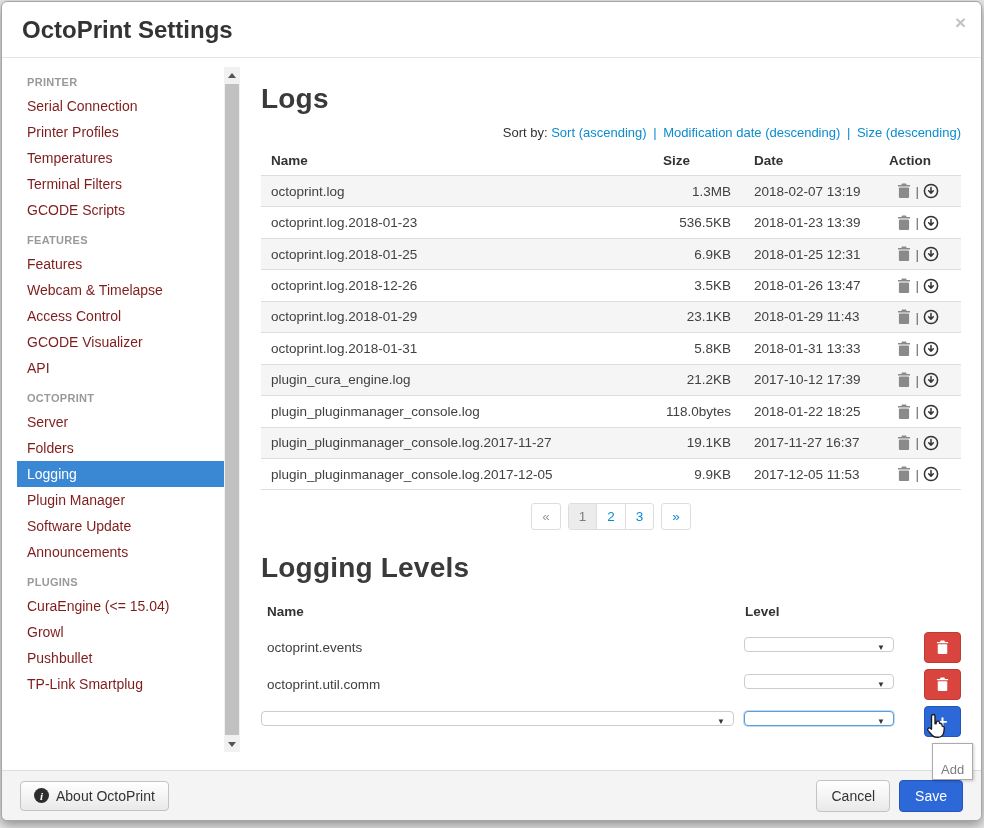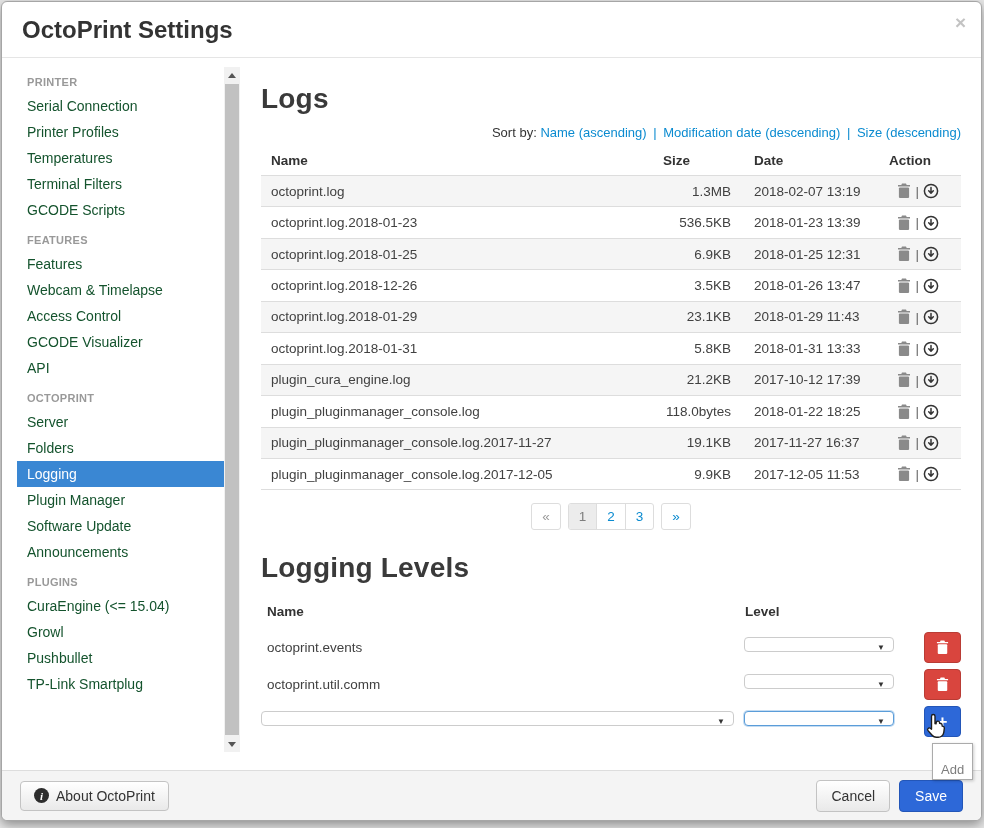--- a/index.html
+++ b/index.html
@@ -13,21 +13,21 @@
   .modal-title { font-size:24px; font-weight:bold; color:#333; }
   .close-x { position:absolute; right:15px; top:11px; color:#c3c3c3; font-size:19px; font-weight:bold; cursor:pointer; line-height:1; }
 
   
   .modal-body { position:absolute; top:57px; bottom:51px; left:0; right:0; display:flex; overflow:hidden; }
 
   
   .sidebar { width:240px; flex:none; position:relative; }
   .nav { padding:6px 0 0 15px; width:223px; }
   .nav-heading { font-size:11px; font-weight:bold; color:#999; padding:11px 10px 5px; letter-spacing:.3px; }
-  .nav-item { display:block; font-size:14px; color:#14532d; padding:4px 10px; line-height:18px; text-decoration:none; cursor:pointer; }
+  .nav-item { display:block; font-size:14px; color:#7f1d1d; padding:4px 10px; line-height:18px; text-decoration:none; cursor:pointer; }
   .nav-item.active { background:#3a87d3; color:#fff; }
 
   .scrollbar { position:absolute; right:2px; top:8px; bottom:17px; width:16px; background:#f1f1f1; }
   .sb-btn { position:absolute; left:0; width:16px; height:16px; display:flex; align-items:center; justify-content:center; cursor:pointer; }
   .sb-btn.up { top:0; } .sb-btn.down { bottom:0; }
   .tri-up { width:0; height:0; border-left:4px solid transparent; border-right:4px solid transparent; border-bottom:5px solid #555; }
   .tri-down { width:0; height:0; border-left:4px solid transparent; border-right:4px solid transparent; border-top:5px solid #555; }
   .sb-thumb { position:absolute; left:1px; top:17px; bottom:17px; width:14px; background:#c1c1c1; cursor:pointer; }
 
   
@@ -167,21 +167,21 @@
           </div>
       </div>
     </div>
 
     <div class="content">
 
       <h2 class="section">Logs</h2>
 
       <div class="sort-row">
         <span>Sort by:</span>
-        <a>Name (ascending)</a>
+        <a>Sort (ascending)</a>
         <span class="sort-sep">|</span>
         <a>Modification date (descending)</a>
         <span class="sort-sep">|</span>
         <a>Size (descending)</a>
       </div>
 
       <table class="logs">
         <thead>
           <tr>
             <th>Name</th>

